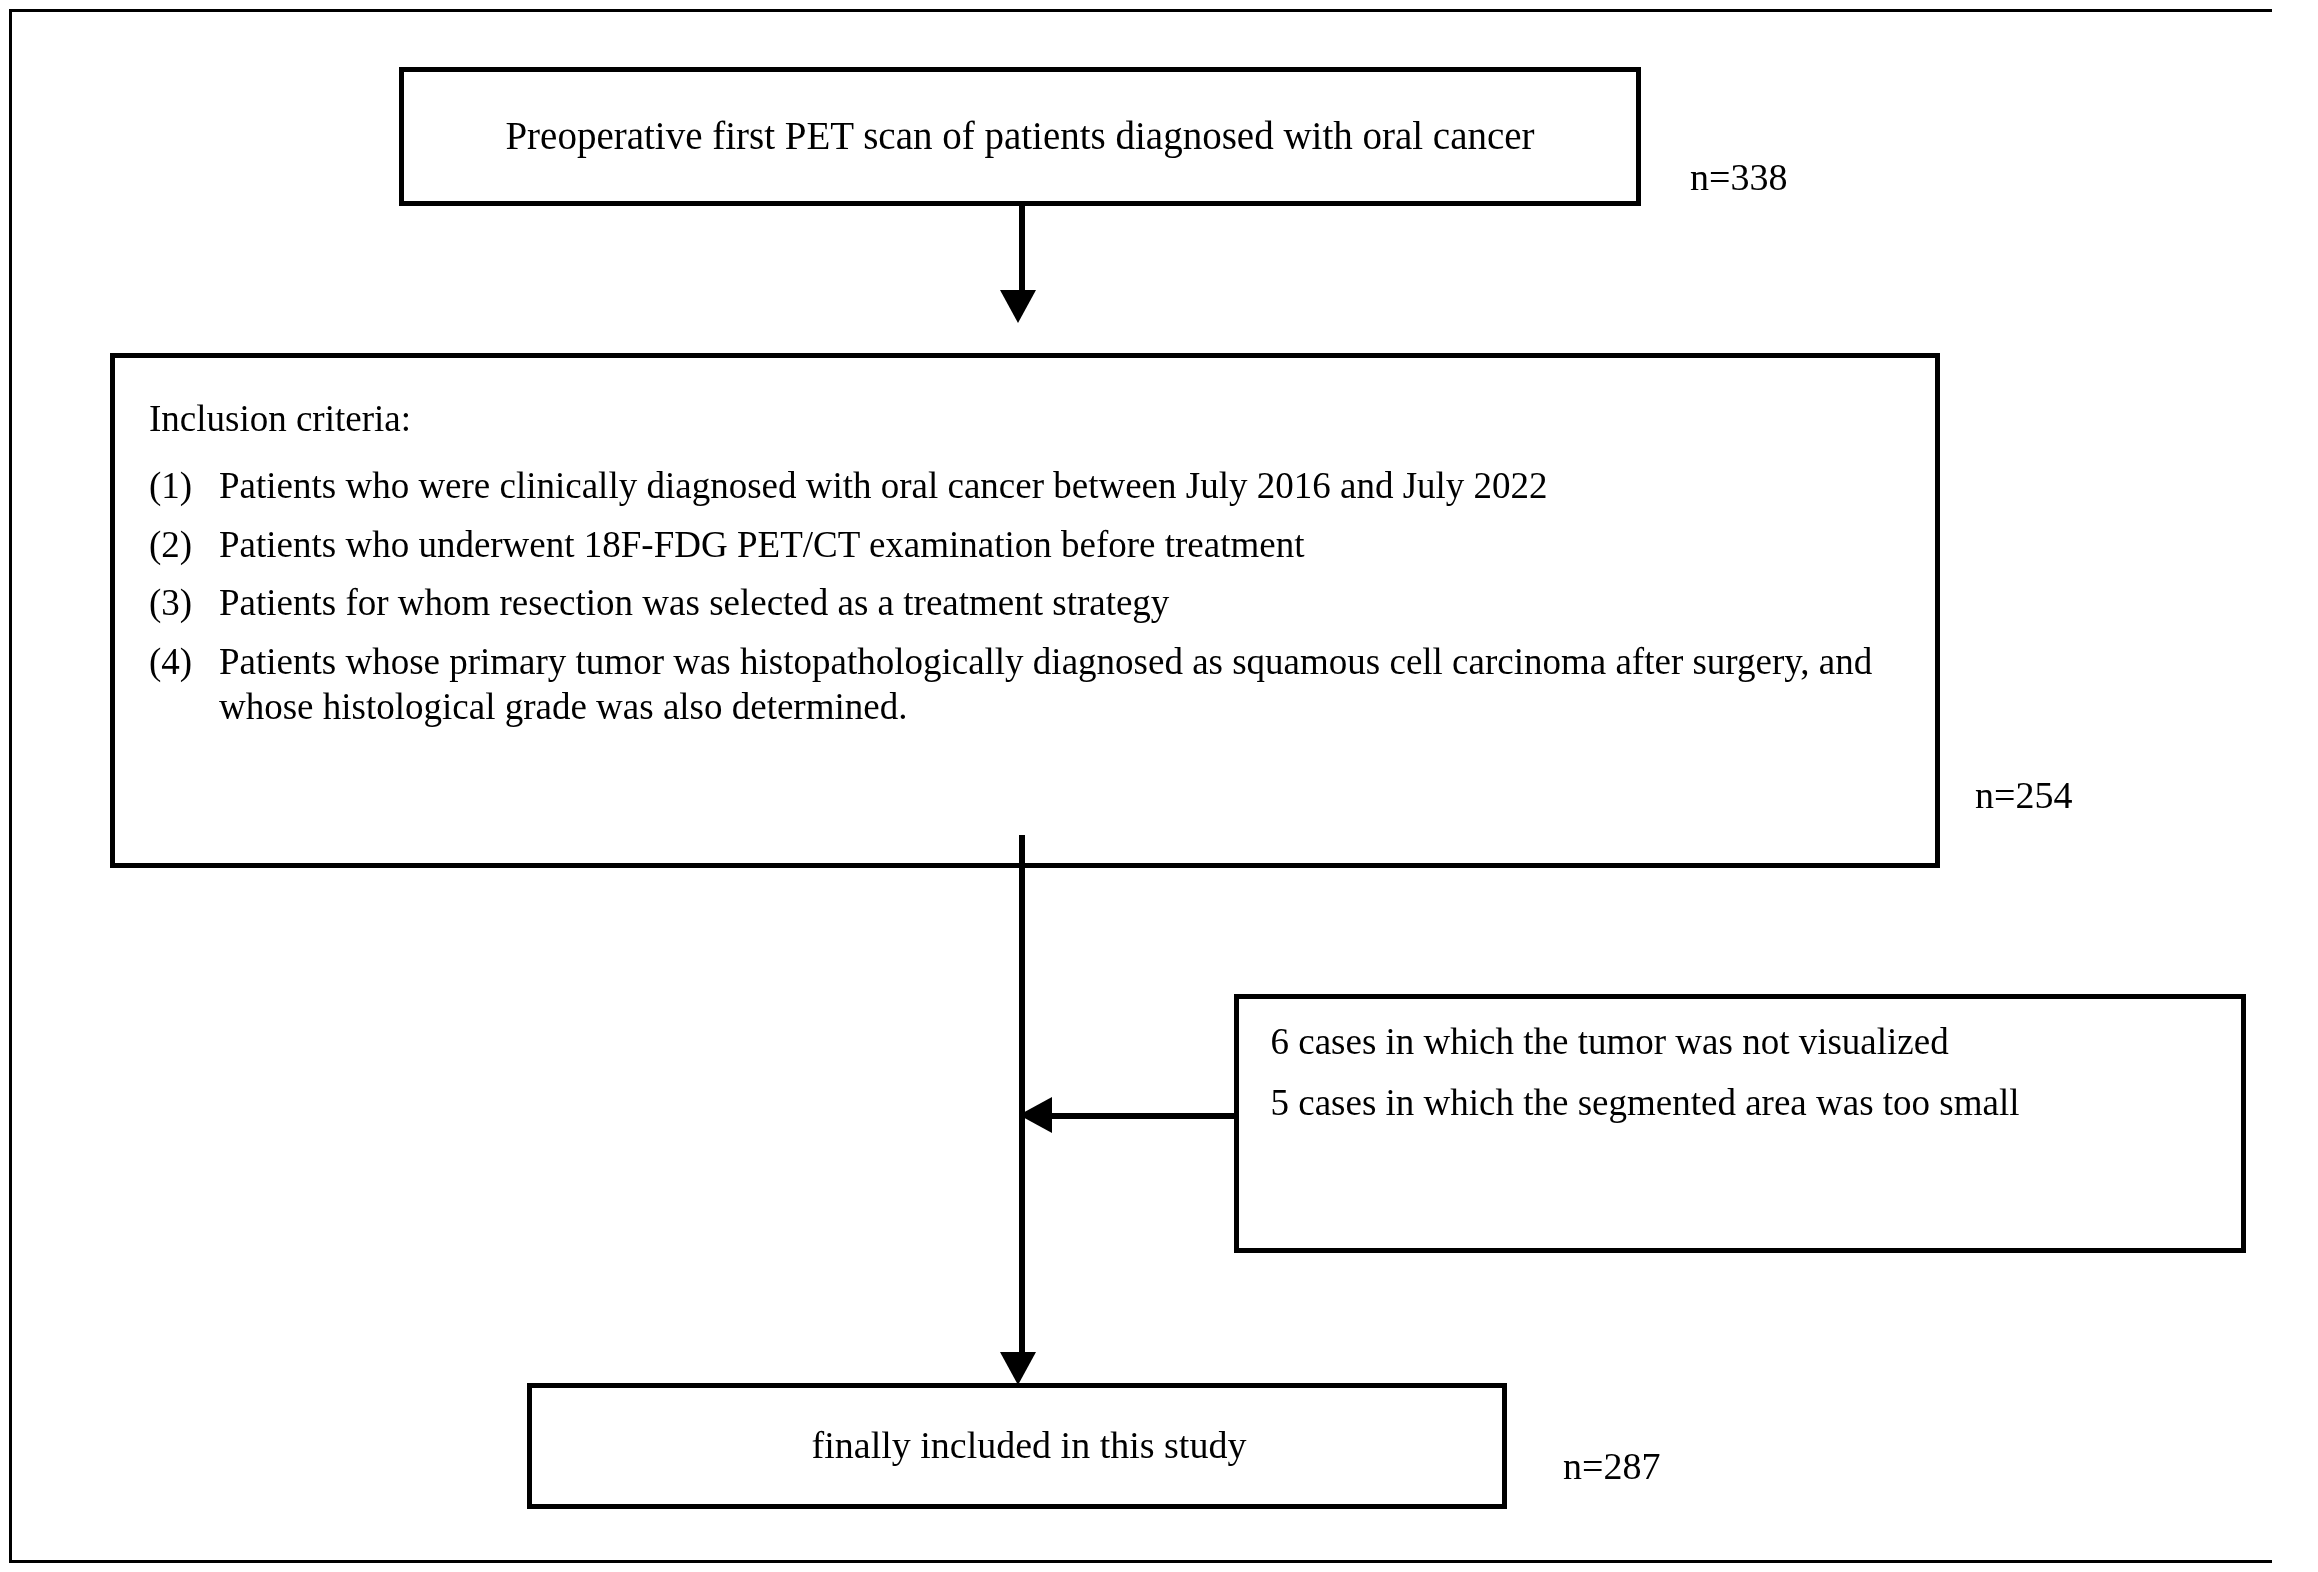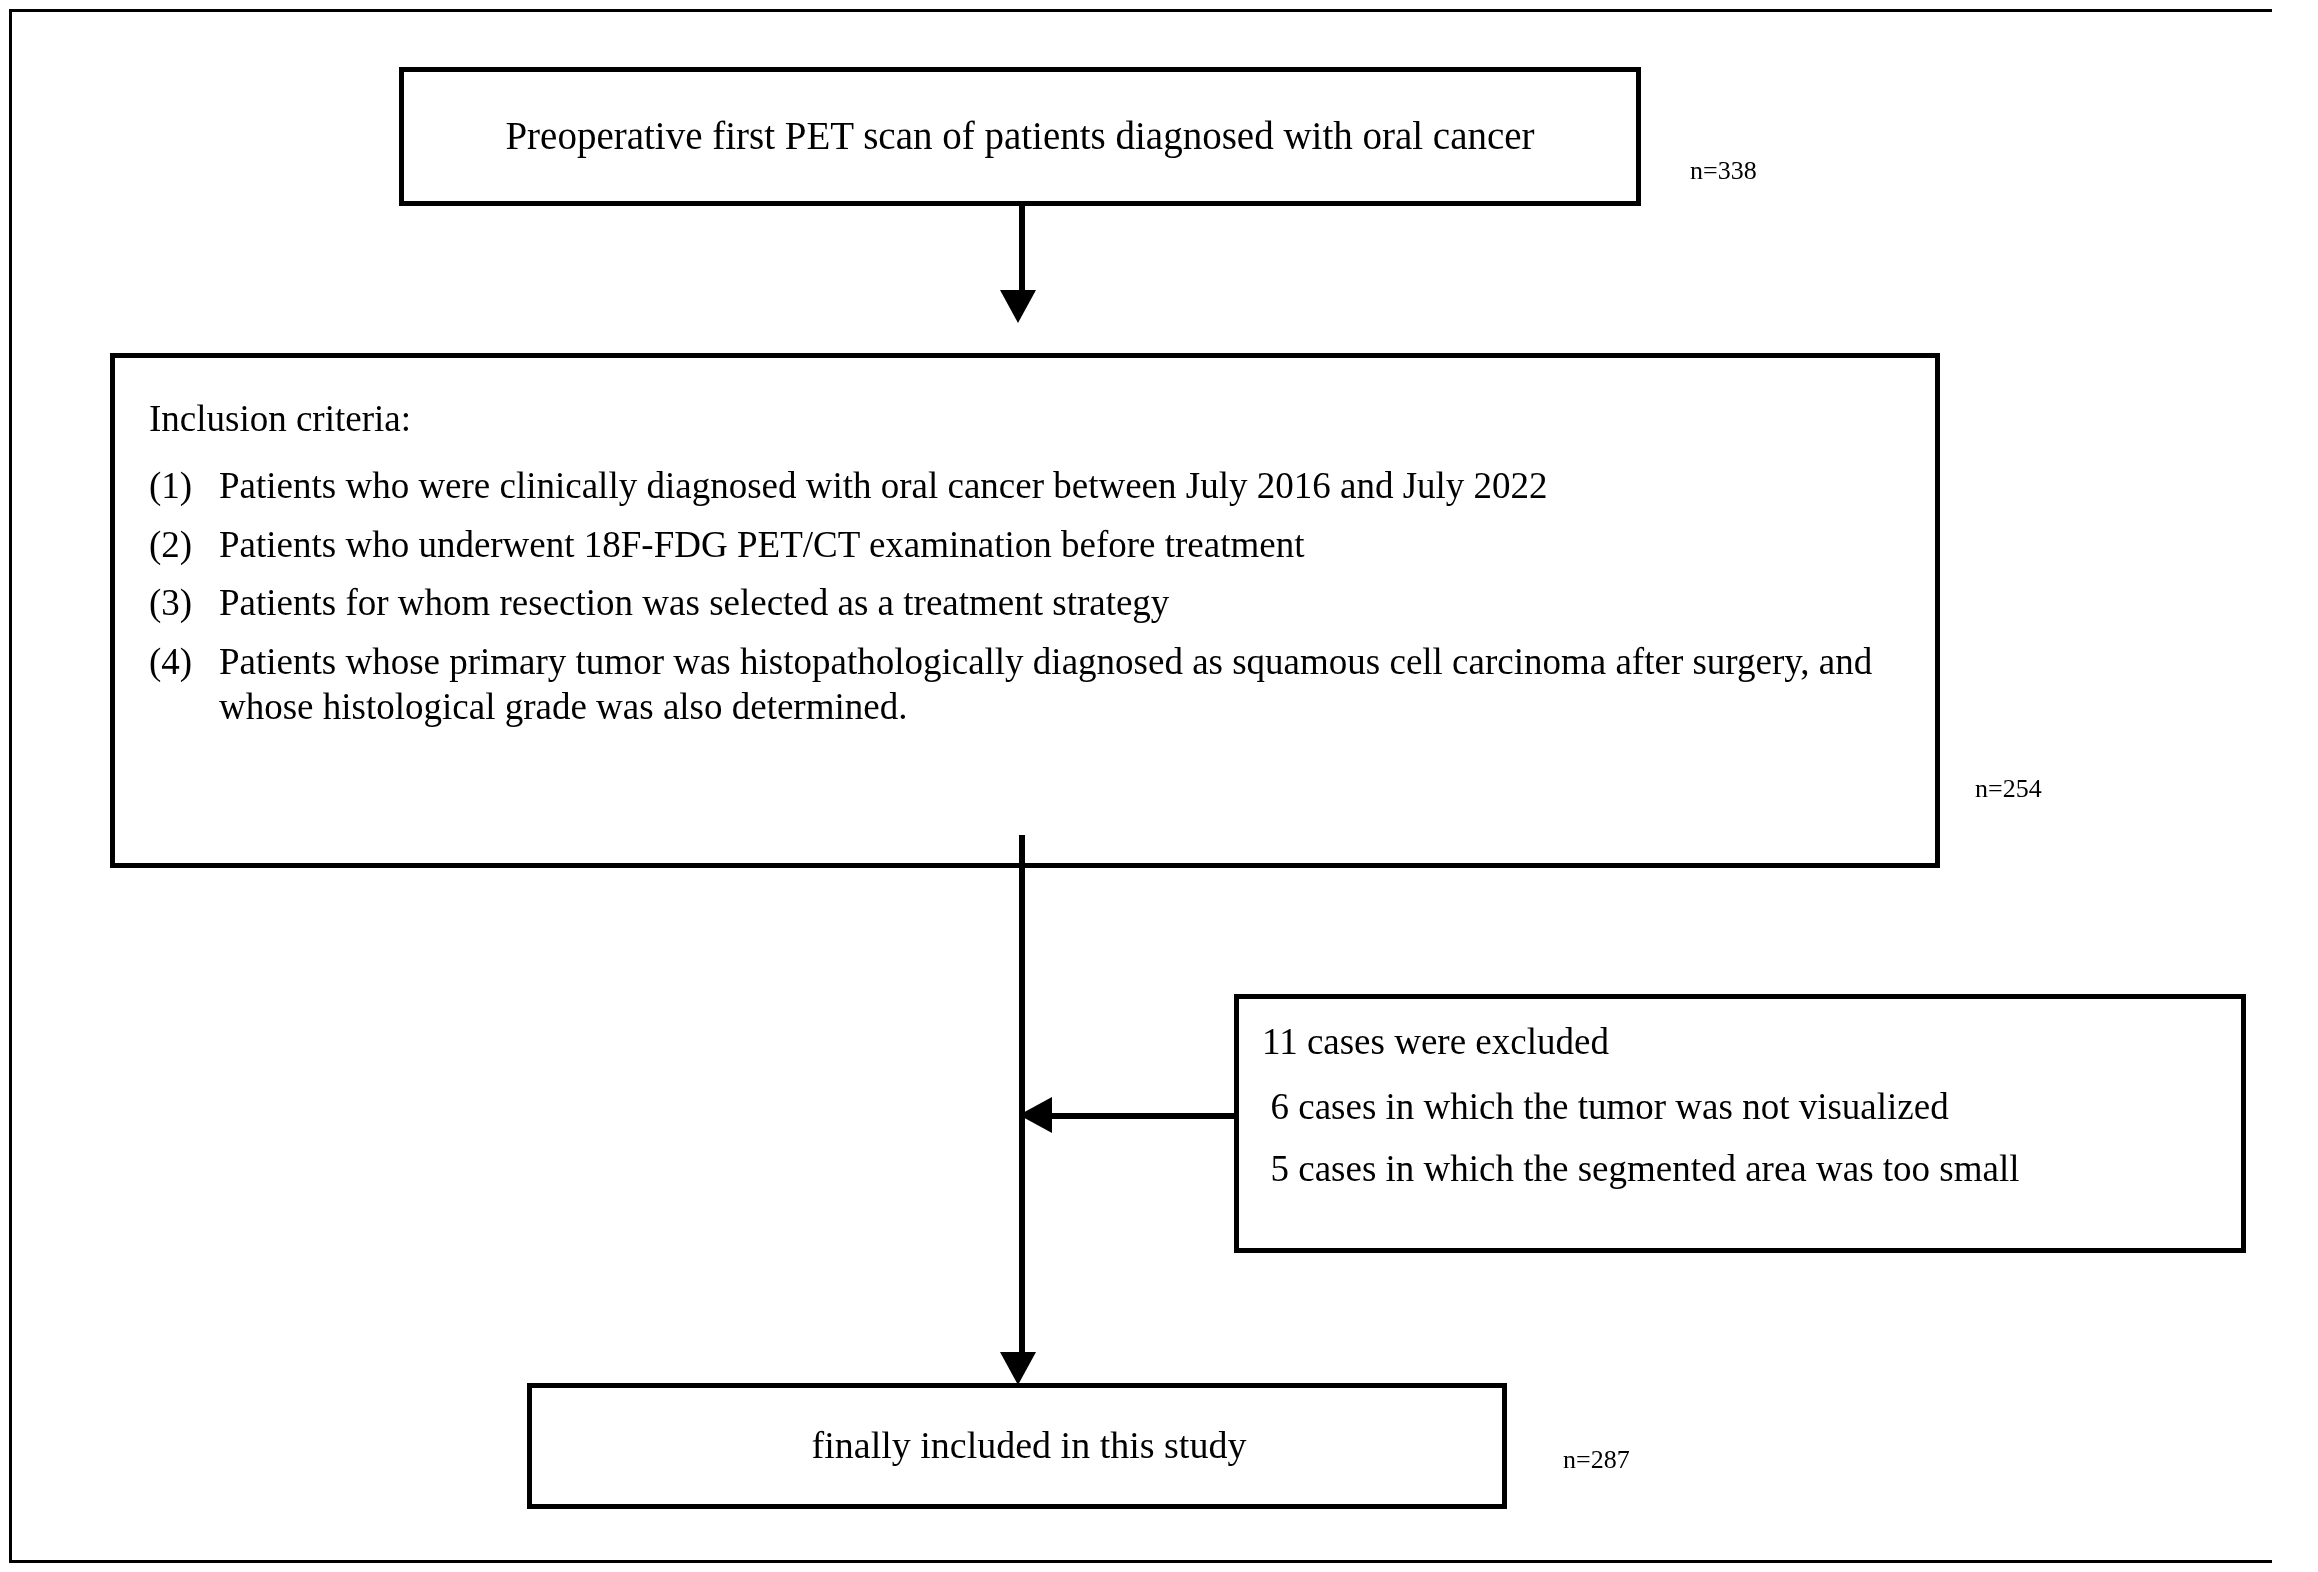--- a/index.html
+++ b/index.html
@@ -122,21 +122,21 @@
   #box-final .box-text {
     font-size: 38px;
     line-height: 1.15;
     white-space: nowrap;
     margin-left: 24px;
   }
 
   
   .count-label {
     position: absolute;
-    font-size: 26px;
+    font-size: 38px;
     line-height: 1;
     white-space: nowrap;
   }
   #count-source { left: 1690px; top: 158px; }
   #count-inclusion { left: 1975px; top: 776px; }
   #count-final { left: 1563px; top: 1447px; }
 
   
   .connector-v {
     position: absolute;
@@ -211,21 +211,20 @@
         <span class="criteria-text">Patients whose primary tumor was histopathologically diagnosed as squamous cell carcinoma after surgery, and whose histological grade was also determined.</span>
       </li>
     </ul>
   </div>
   <div class="count-label" id="count-inclusion">n=254</div>
 
   <div class="connector-v" id="arrow2-line"></div>
   <div class="arrowhead down" id="arrow2-head"></div>
 
   <div class="flow-box" id="box-exclusion">
-    <div class="exclusion-line primary">11 cases were excluded</div>
     <div class="exclusion-line sub">6 cases in which the tumor was not visualized</div>
     <div class="exclusion-line sub">5 cases in which the segmented area was too small</div>
   </div>
 
   <div class="connector-h" id="arrow3-line"></div>
   <div class="arrowhead left" id="arrow3-head"></div>
 
   <div class="flow-box" id="box-final">
     <div class="box-text">finally included in this study</div>
   </div>

